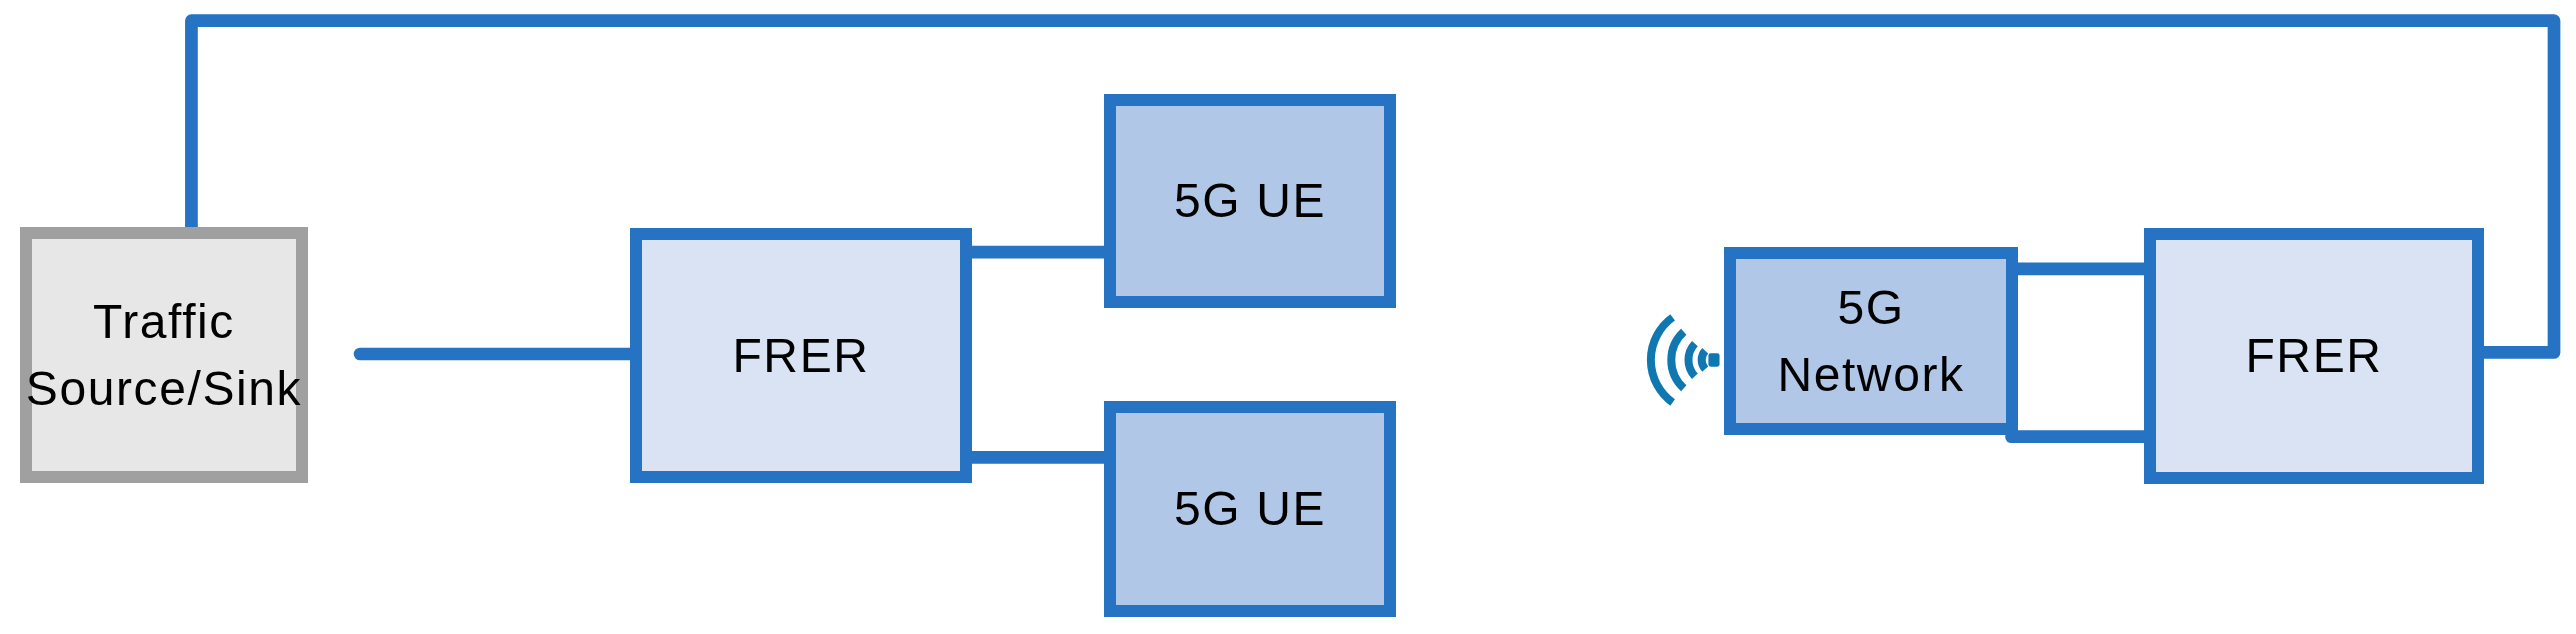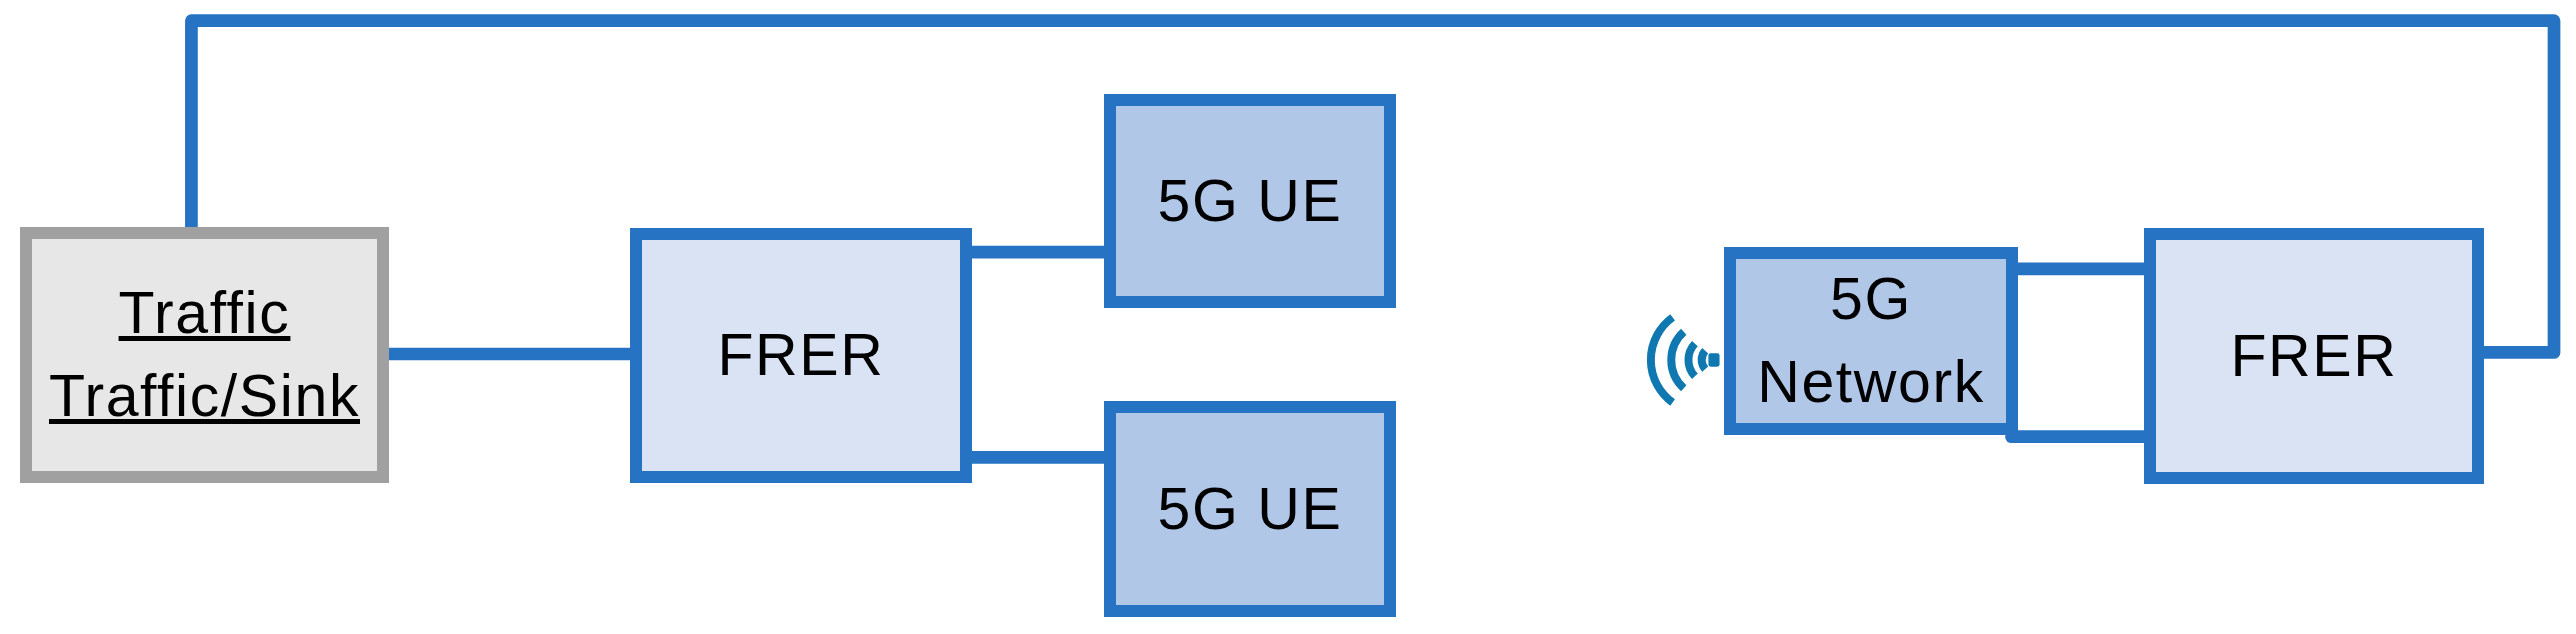--- a/index.html
+++ b/index.html
@@ -38,36 +38,35 @@
   .wave-nub { fill: var(--wireless-icon, #1078B0); }
 
   .node {
     position: absolute;
     box-sizing: border-box;
     display: flex;
     flex-direction: column;
     align-items: center;
     justify-content: center;
     text-align: center;
-    font-size: 59px;
+    font-size: 48px;
     line-height: 1.4;
     letter-spacing: 1.6px;
     color: var(--text, #000);
   }
   .node span { display: block; white-space: nowrap; }
 
   .blue-border { border: 12px solid var(--node-border, #2673C4); }
   .frer-fill   { background: var(--frer-fill, #DAE3F3); }
   .device-fill { background: var(--device-fill, #B0C7E8); }
 
   #traffic-box {
-    left: 20px; top: 227px; width: 369px; height: 256px;
+    left: 20px; top: 227px; width: 288px; height: 256px;
     border: 12px solid var(--traffic-border, #A0A0A0);
     background: var(--traffic-fill, #E8E7E7);
-    text-decoration: underline;
   }
   #frer-left-box  { left: 630px;  top: 228px; width: 342px; height: 255px; }
   #ue-top-box     { left: 1104px; top: 94px; width: 292px; height: 214px; }
   #ue-bottom-box  { left: 1104px; top: 401px; width: 292px; height: 216px; }
   #network-box    { left: 1724px; top: 247px; width: 294px; height: 188px; }
   #frer-right-box { left: 2144px; top: 228px; width: 340px; height: 256px; }
 </style>
 </head>
 <body>
 
@@ -91,21 +90,21 @@
       <path class="wave" d="M 2102 399 A 66 66 0 0 0 2102 506"></path>
       <path class="wave" d="M 2116 417 A 48 48 0 0 0 2116 488"></path>
       <path class="wave" d="M 2130 432 A 30 30 0 0 0 2130 473"></path>
       <path class="wave" d="M 2143 441 A 17 17 0 0 0 2143 464"></path>
       <rect class="wave-nub" x="2147" y="444" width="14" height="17" rx="3"></rect>
     </g>
   </svg>
 
   <div class="node" id="traffic-box">
     <span>Traffic</span>
-    <span>Traffic/Sink</span>
+    <span>Source/Sink</span>
   </div>
 
   <div class="node blue-border frer-fill" id="frer-left-box">
     <span>FRER</span>
   </div>
 
   <div class="node blue-border device-fill" id="ue-top-box">
     <span>5G UE</span>
   </div>
 

